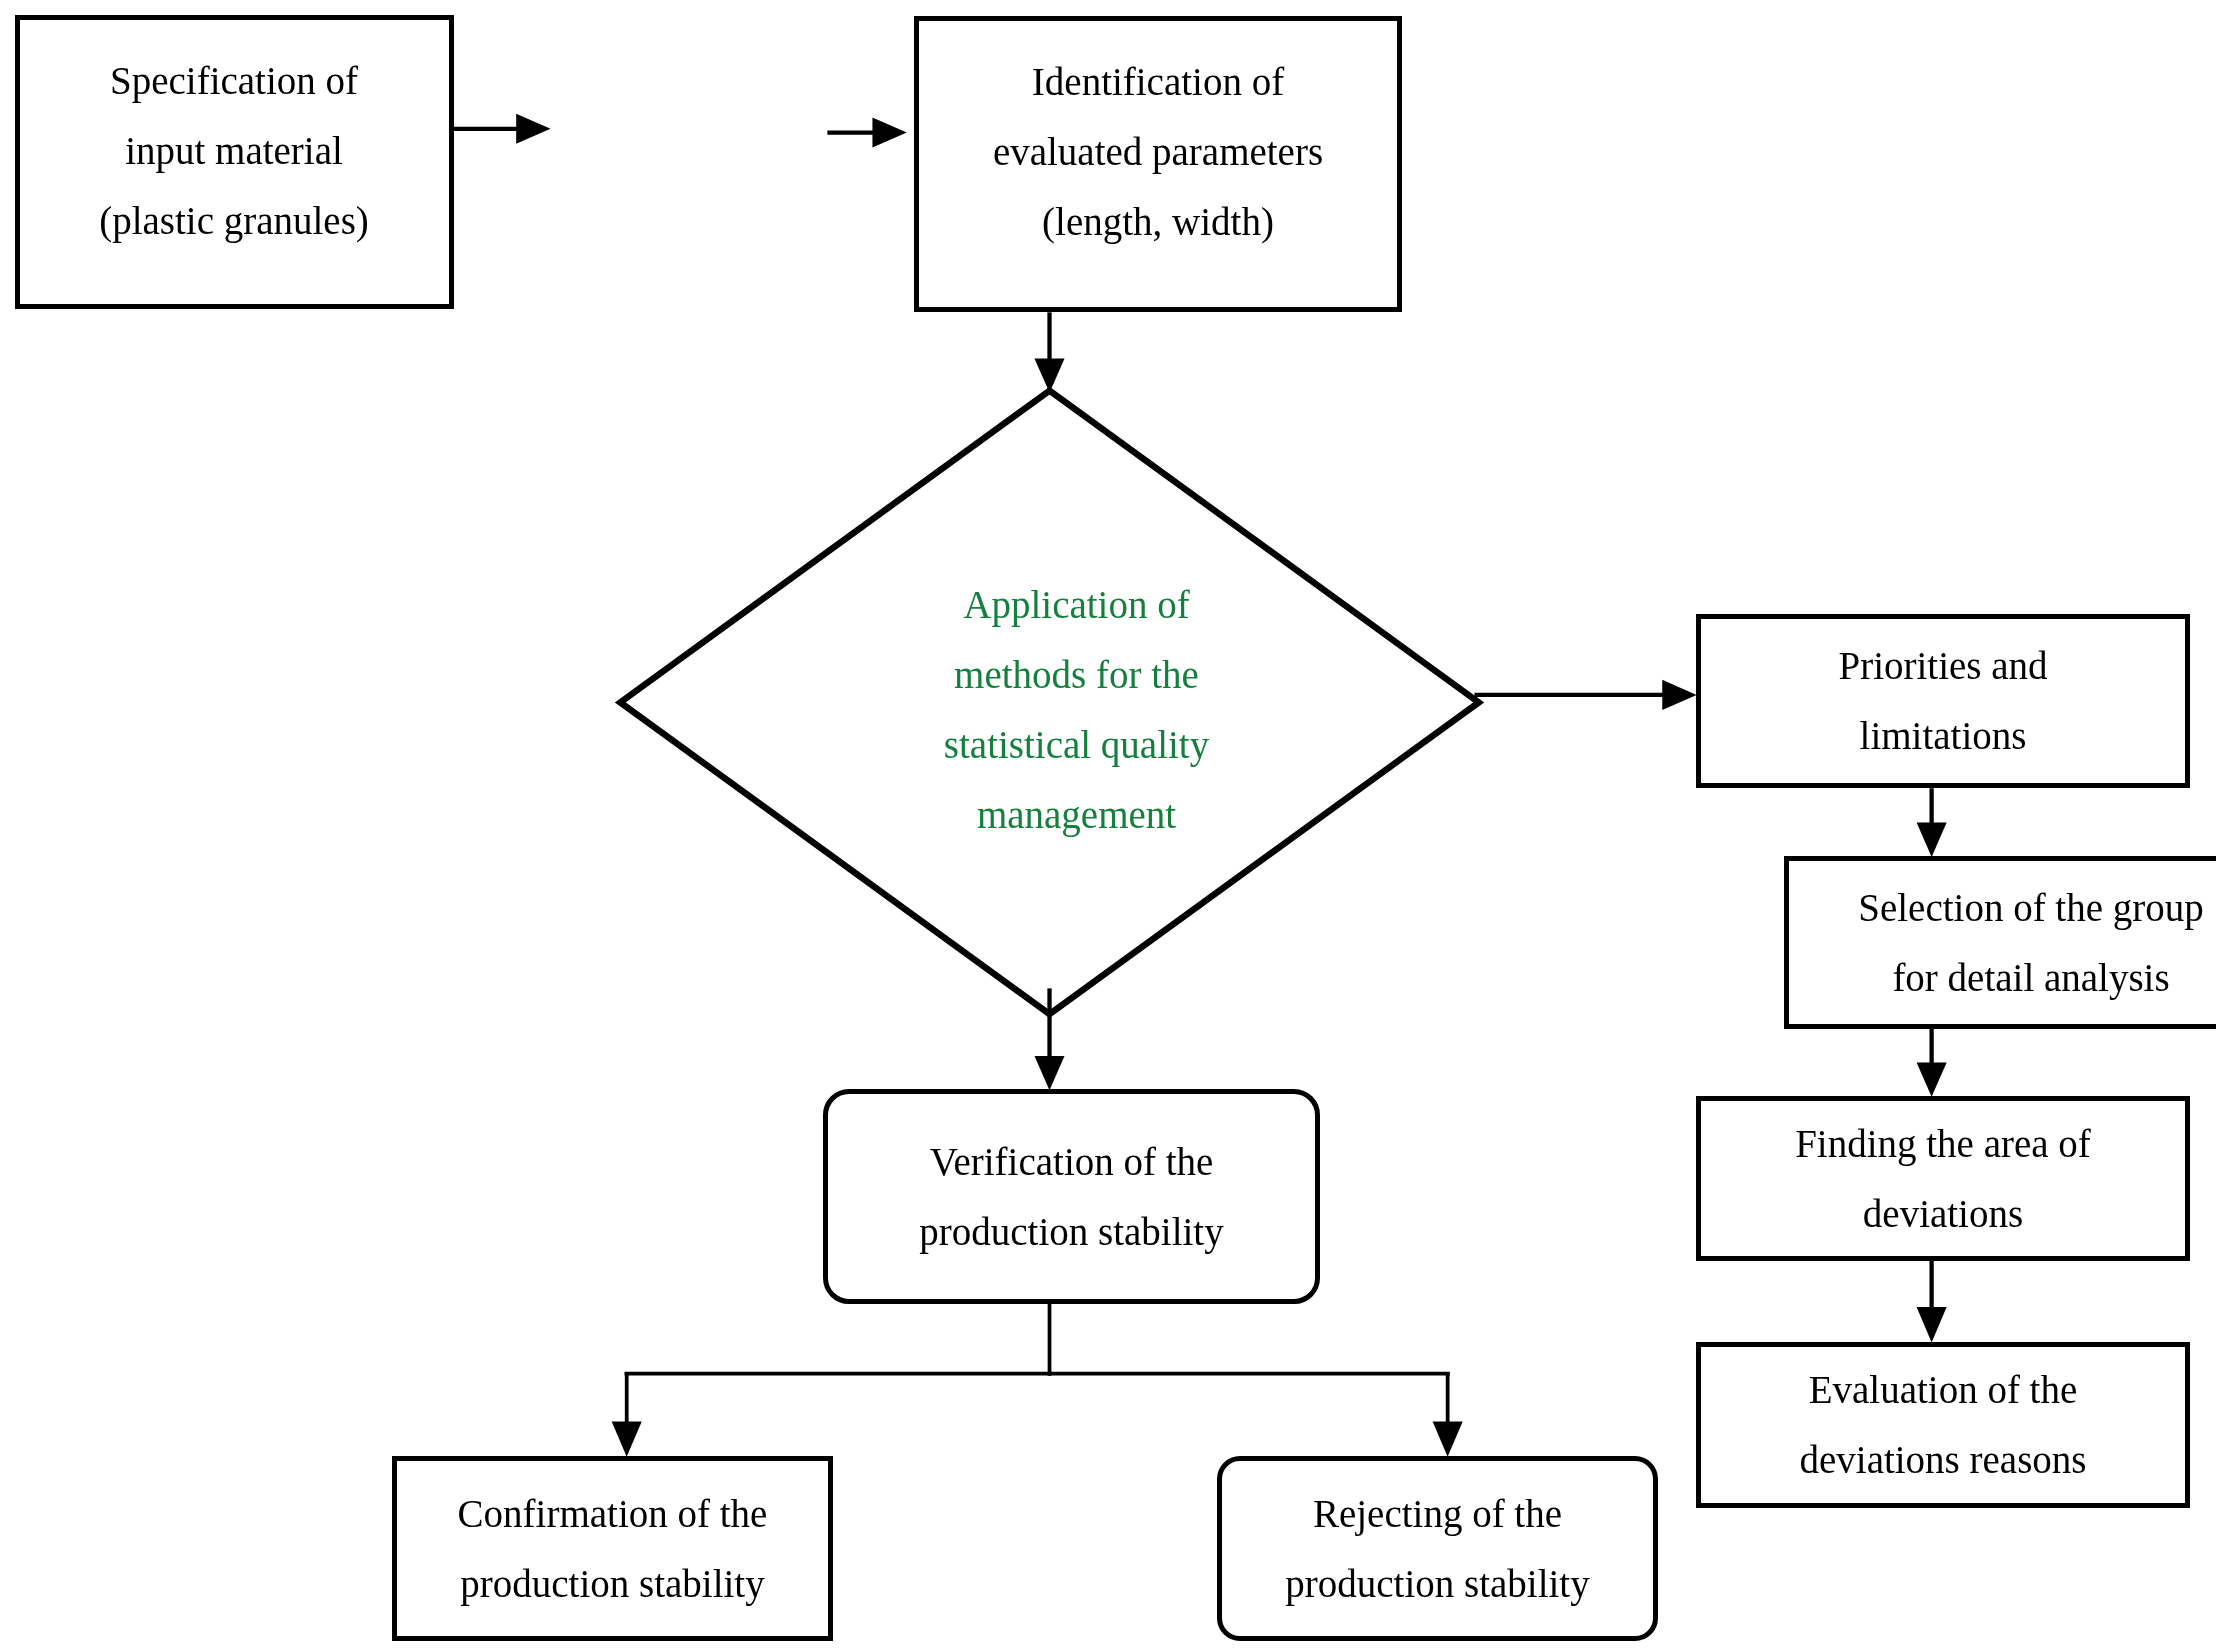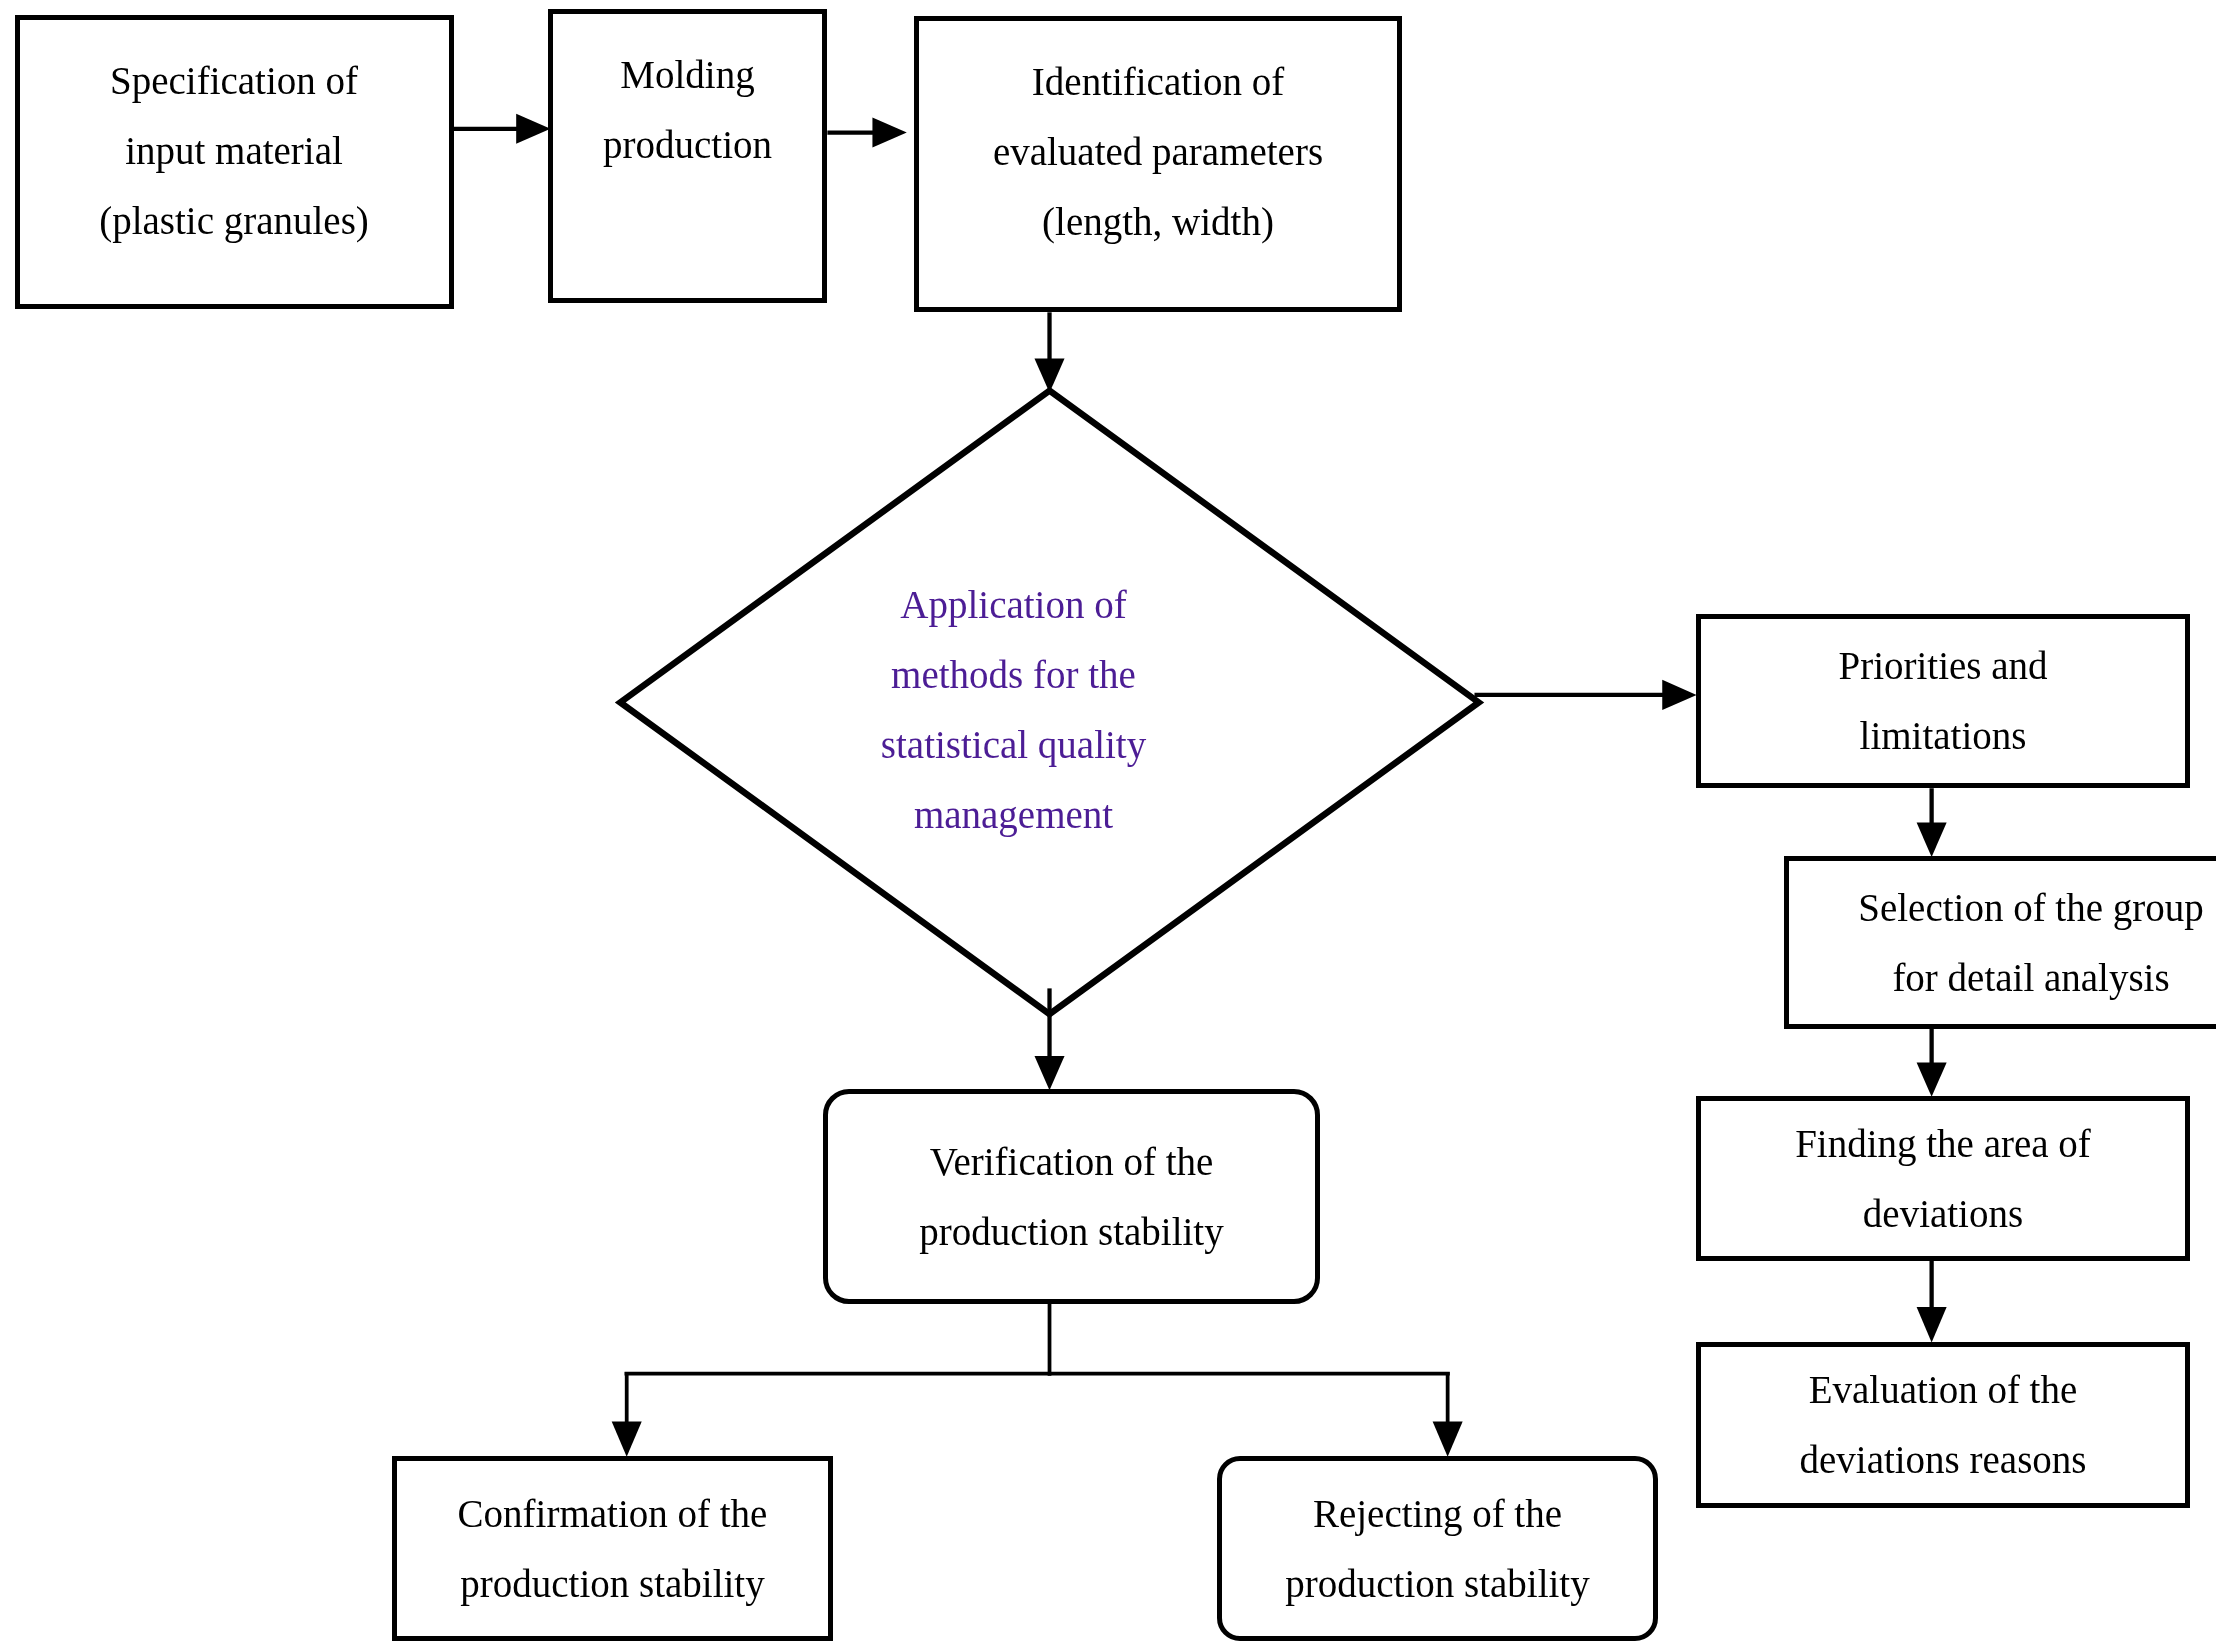--- a/index.html
+++ b/index.html
@@ -38,33 +38,33 @@
     line-height: 70px;
     white-space: pre-line;
     color: #000000;
   }
   .node.top-row {
     align-items: flex-start;
     padding-top: 26px;
   }
   .diamond-label {
     position: absolute;
-    left: 638px;
+    left: 701px;
     top: 570px;
     width: 751px;
     height: 279px;
     display: flex;
     align-items: center;
     justify-content: center;
     text-align: center;
     font-size: 39px;
     line-height: 70px;
     white-space: pre-line;
     background: transparent;
-    color: #4c1d95;
+    color: #15803d;
   }
   #n-spec         { left: 14.5px;   top: 14.5px;   width: 439px; height: 294px; }
   #n-molding      { left: 548px; top: 8.6px;   width: 279px; height: 294px; }
   #n-ident        { left: 906px; top: 16px;   width: 488px; height: 296px; margin-left: 8px; }
   #n-priorities   { left: 1696px; top: 614px; width: 494px; height: 174px; }
   #n-selection    { left: 1784px; top: 856px; width: 494px; height: 173px; }
   #n-finding      { left: 1696px; top: 1096px; width: 494px; height: 165px; }
   #n-evaluation   { left: 1696px; top: 1342px; width: 494px; height: 166px; }
   #n-verification { left: 823px; top: 1089px; width: 497px; height: 215px; border-radius: 26px; }
   #n-confirmation { left: 392px;  top: 1456px; width: 441px; height: 185px; }
@@ -110,22 +110,20 @@
     <polygon points="1140,2649 1196,2649 1168,2715" fill="#000000"></polygon>
 
     <line x1="2698" y1="2557" x2="2698" y2="2655" stroke="#000000" stroke-width="7"></line>
     <polygon points="2670,2649 2726,2649 2698,2715" fill="#000000"></polygon>
   </svg>
 
   <div class="node top-row" id="n-spec">Specification of
 input material
 (plastic granules)</div>
 
-  <div class="node top-row" id="n-molding">Molding
-production</div>
 
   <div class="node top-row" id="n-ident">Identification of
 evaluated parameters
 (length, width)</div>
 
   <div class="diamond-label">Application of
 methods for the
 statistical quality
 management</div>
 

